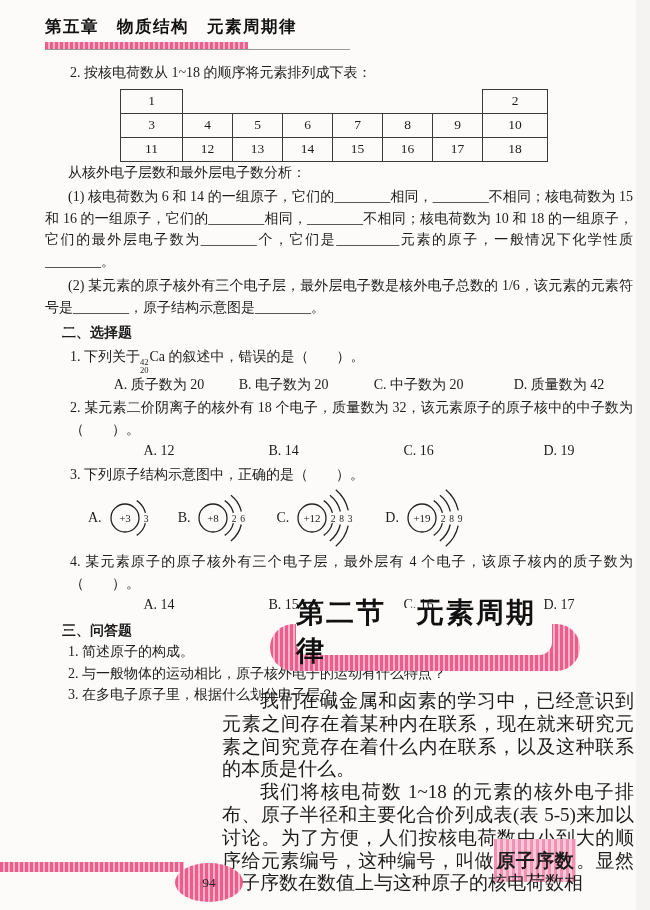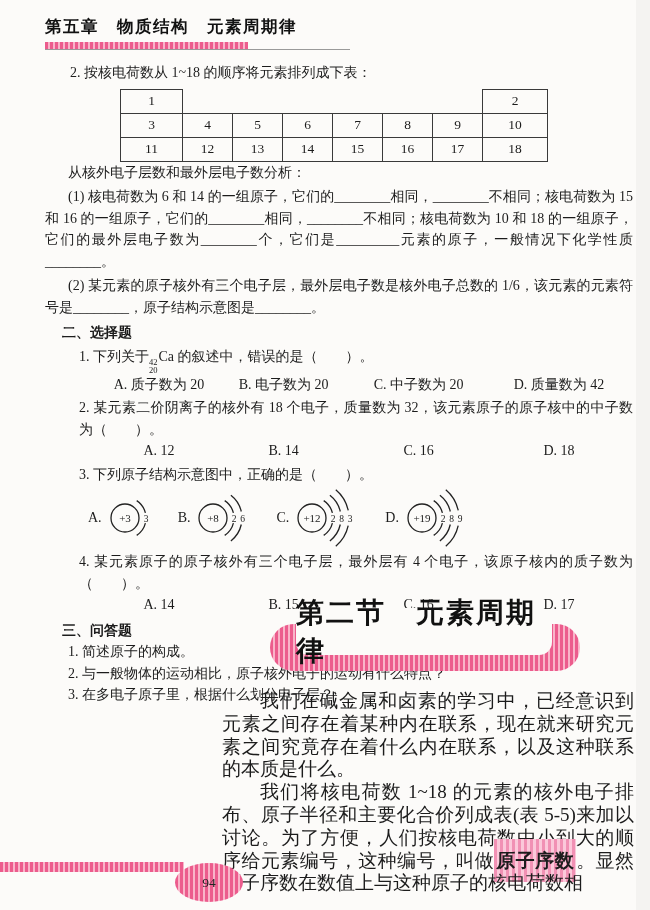--- a/index.html
+++ b/index.html
@@ -54,21 +54,21 @@
     border: 1px solid #3a3a3a;
     height: 24px; text-align: center; padding: 0;
   }
   .ptable td.spacer { border: none; }
   .analysis { margin: 0 0 0 23px; }
   .fill { text-indent: 23px; text-align: justify; margin-top: 3px; }
   .sec-header {
     margin: 4px 0 0 17px;
     font-weight: 700;
   }
-  .q { margin: 2px 0 0 34px; text-align: justify; }
+  .q { margin: 2px 0 0 25px; text-align: justify; }
   .opts { display: flex; margin-left: 40px; justify-content: center; }
   .opt-1 { width: 125px; } .opt-2 { width: 135px; } .opt-3 { width: 140px; }
   .diagrams {
     display: flex; align-items: center; gap: 18px;
     margin: 4px 0 4px 43px; height: 58px;
   }
   .diagram { display: flex; align-items: center; }
   .diagram .dlabel { margin-right: 3px; }
   .diagram svg { display: block; }
   .shell-arc { fill: none; stroke: #222; stroke-width: 1.3; }
@@ -187,21 +187,21 @@
       <span class="opt-2">B. 电子数为 20</span>
       <span class="opt-3">C. 中子数为 20</span>
       <span>D. 质量数为 42</span>
     </div>
 
     <div class="q">2. 某元素二价阴离子的核外有 18 个电子，质量数为 32，该元素原子的原子核中的中子数为（　　）。</div>
     <div class="opts">
       <span class="opt-1">A. 12</span>
       <span class="opt-2">B. 14</span>
       <span class="opt-3">C. 16</span>
-      <span>D. 18</span>
+      <span>D. 19</span>
     </div>
 
     <div class="q">3. 下列原子结构示意图中，正确的是（　　）。</div>
 
     <div class="diagrams">
 
       <div class="diagram">
         <span class="dlabel">A.</span>
         <svg width="55" height="64" viewBox="0 0 55 64">
           <circle class="nucleus-circle" cx="20" cy="32" r="14"></circle>

